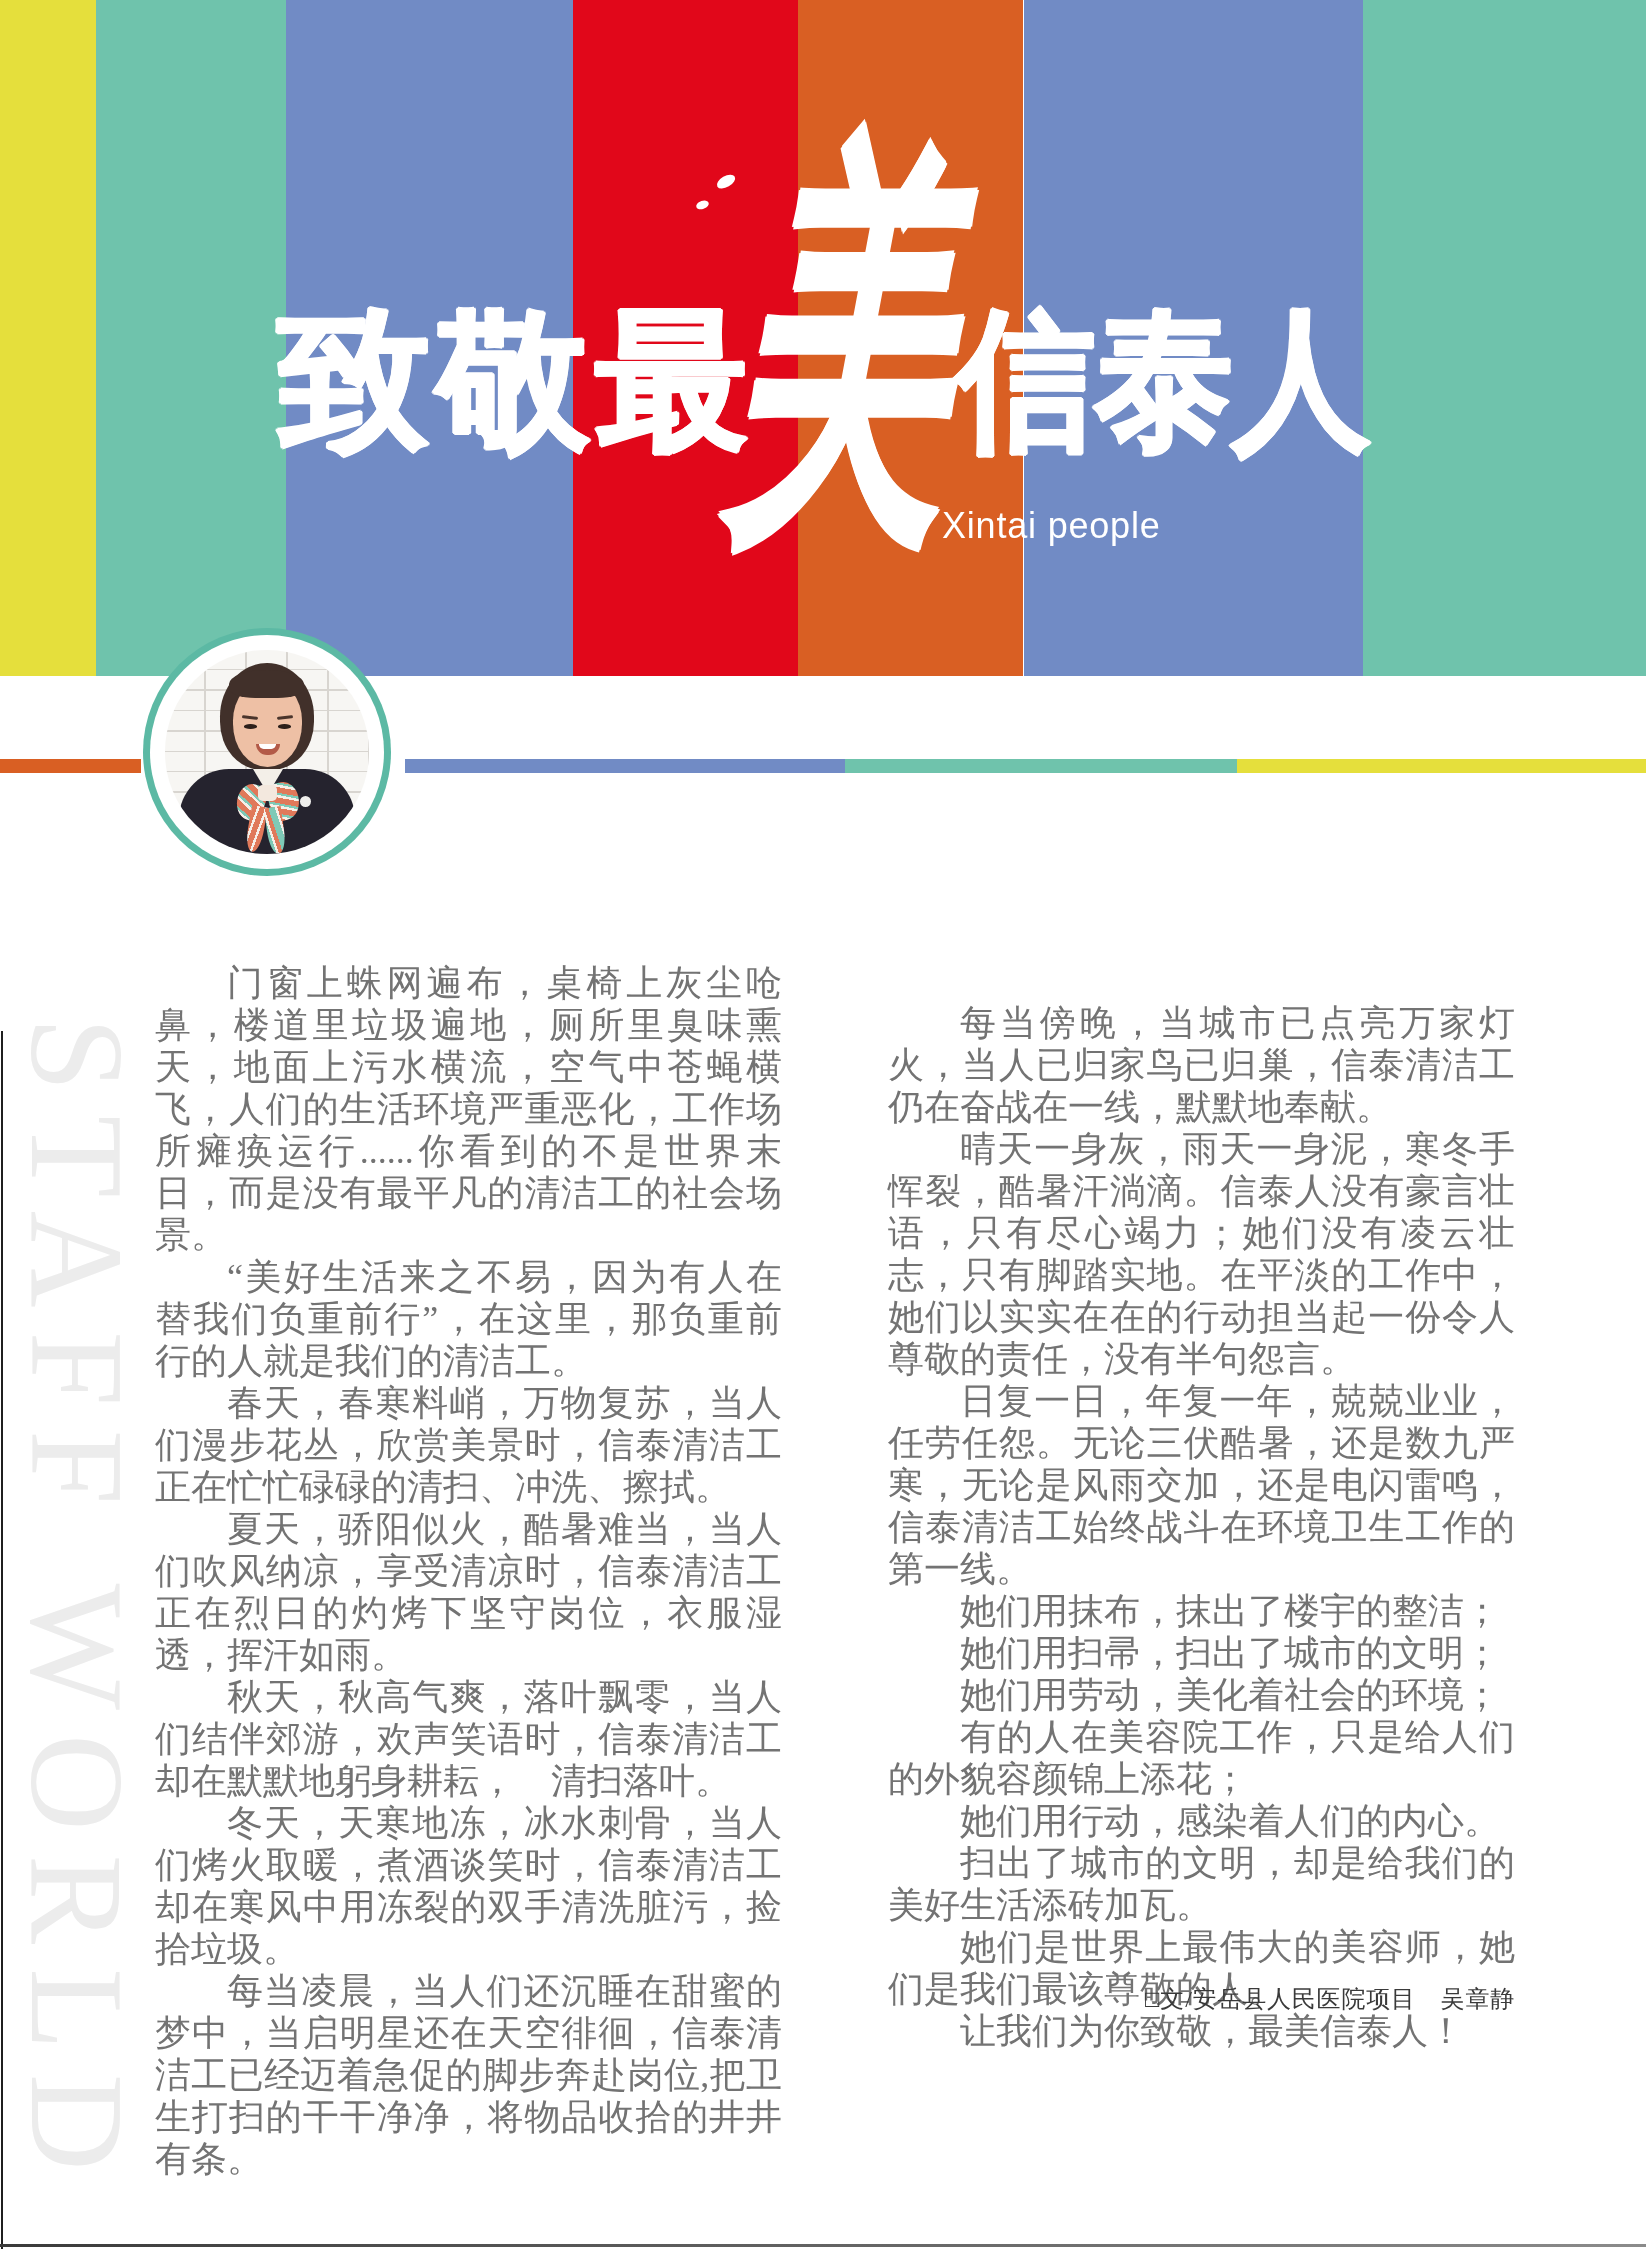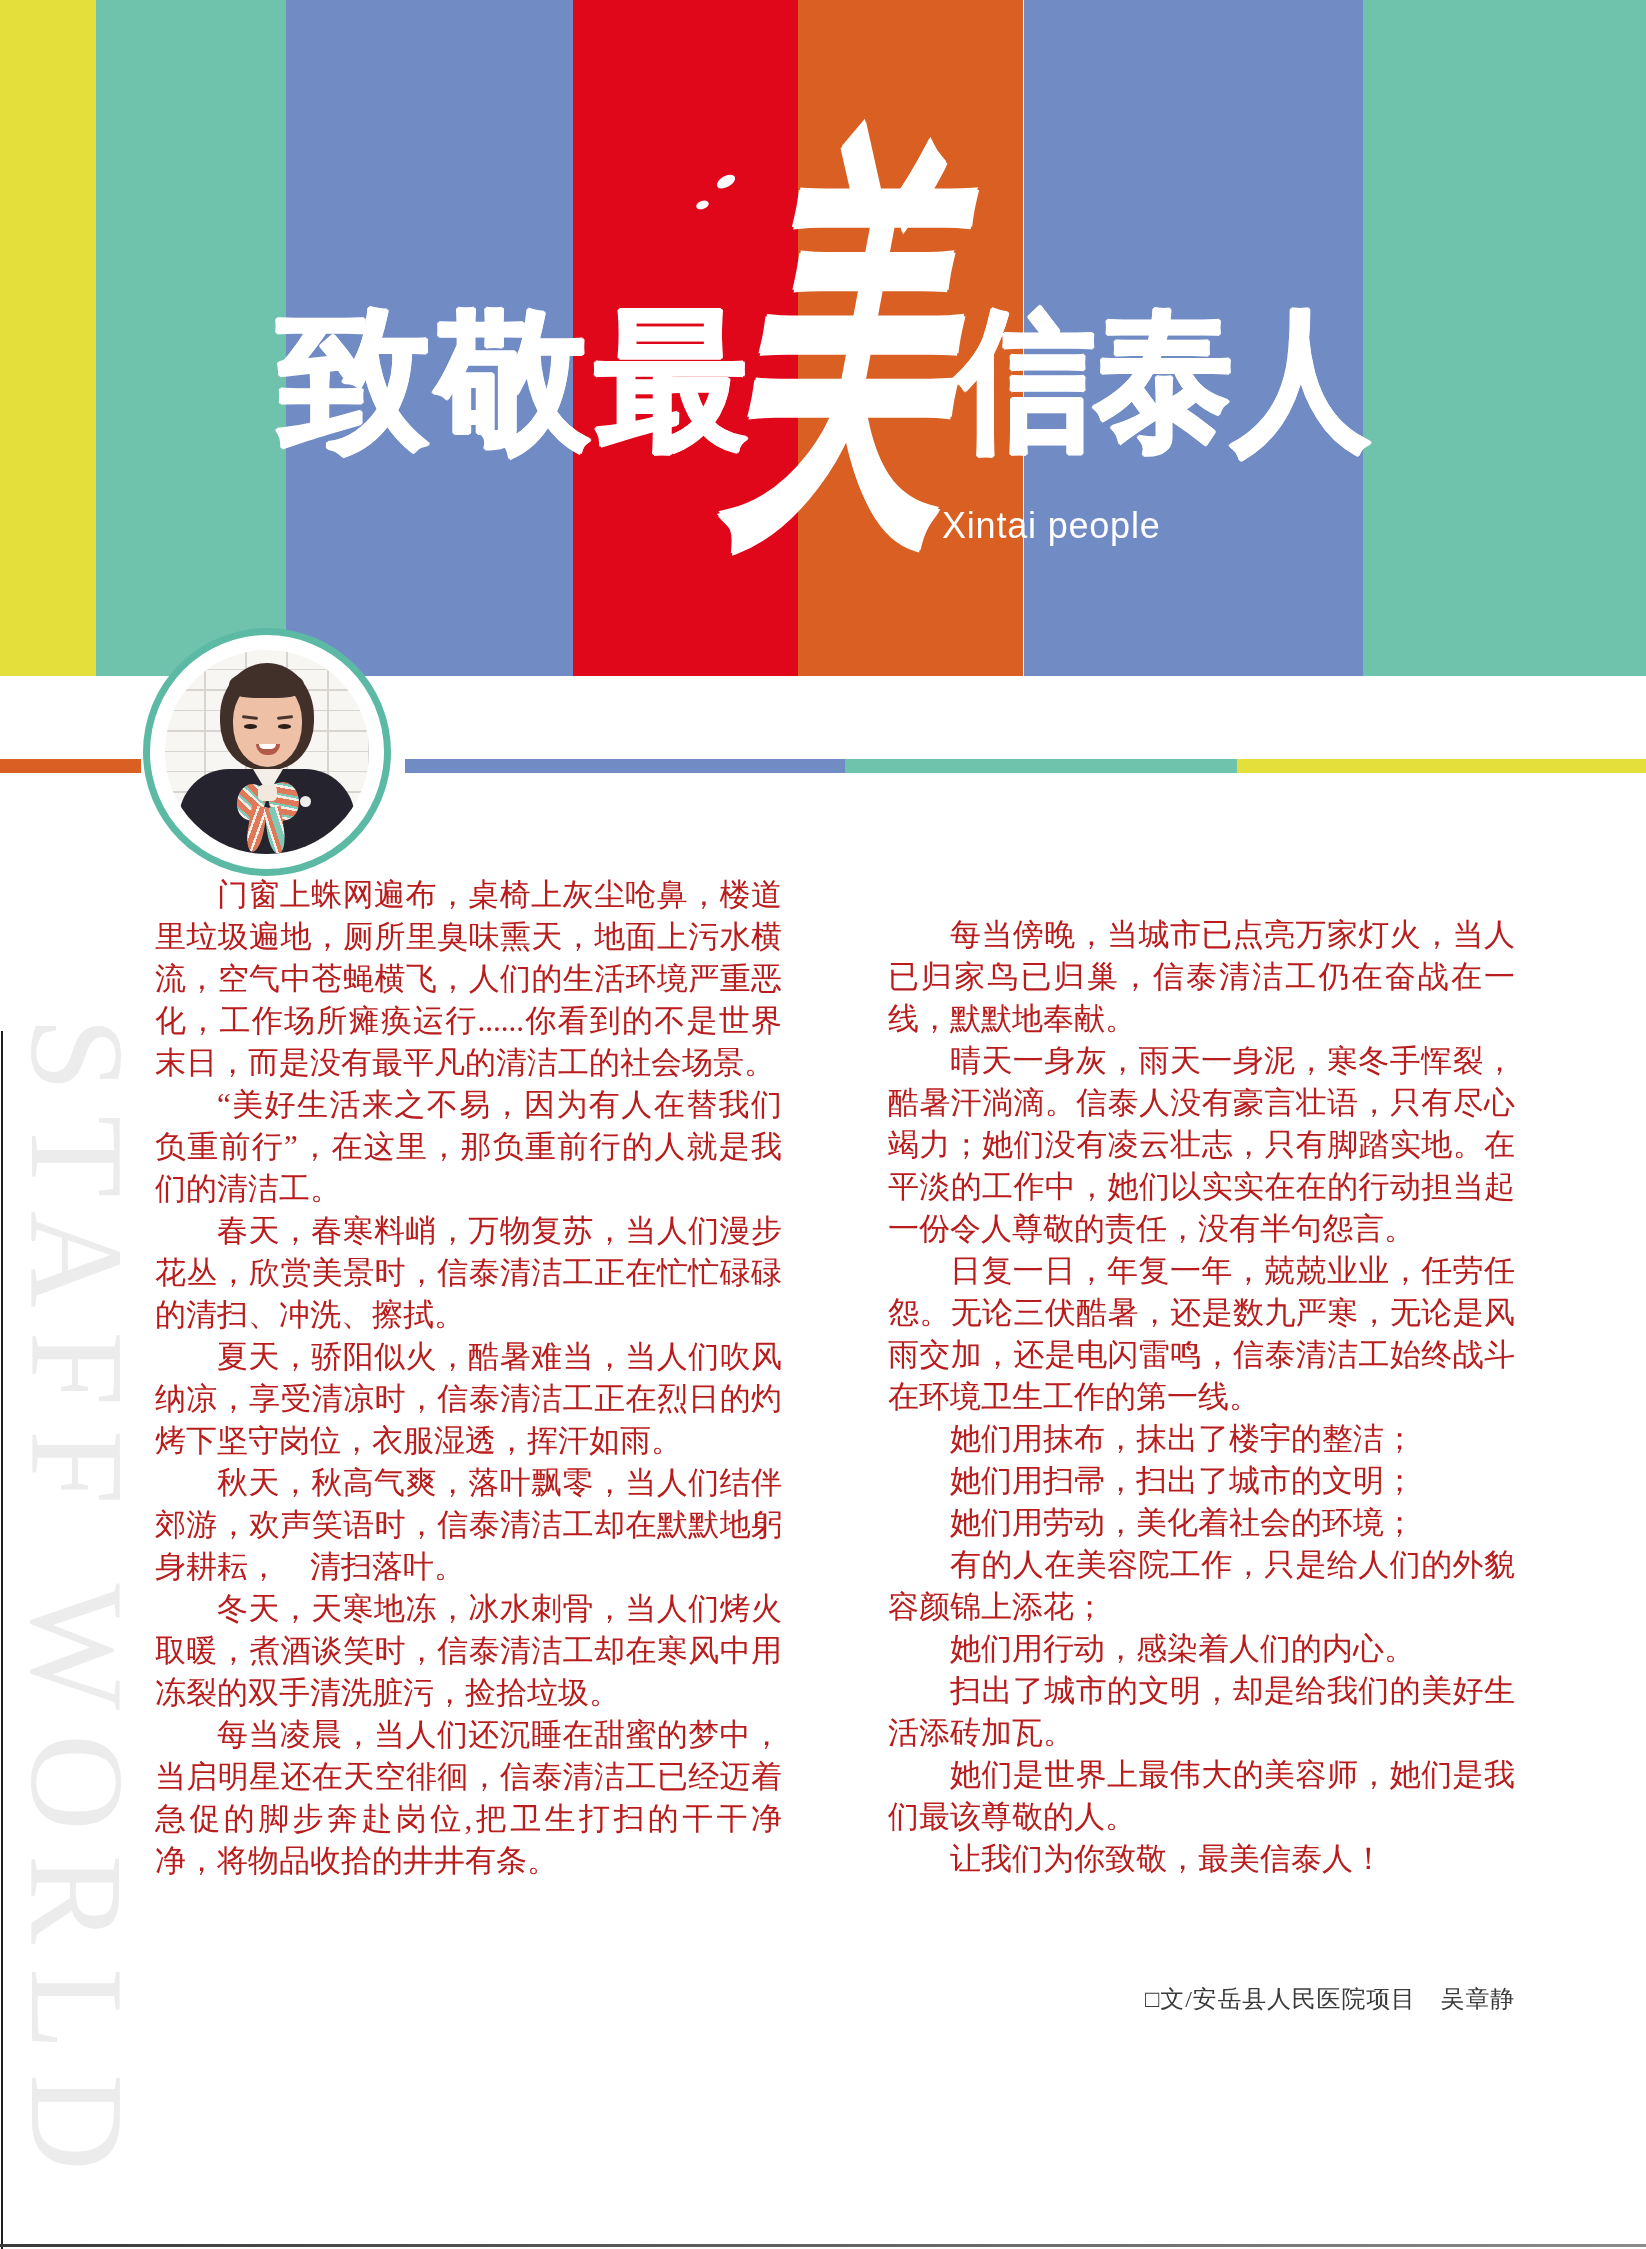--- a/index.html
+++ b/index.html
@@ -73,23 +73,23 @@
   .badge{left:135px;top:146px;width:11px;height:11px;border-radius:50%;background:#efeeec;}
   
   .watermark{
     position:absolute;left:0px;top:1017px;height:1227px;overflow:hidden;
     writing-mode:vertical-rl;white-space:nowrap;
     font-family:"Liberation Serif","DejaVu Serif",serif;
     font-size:134px;letter-spacing:24px;color:#ececec;z-index:0;
   }
   
   .col{
-    position:absolute;top:874px;width:627px;
+    position:absolute;top:962px;width:627px;
     font-family:"Liberation Serif","DejaVu Serif",serif;
-    font-size:31px;line-height:42px;color:#b91c1c;
+    font-size:36px;line-height:42px;color:#737373;
     text-align:justify;z-index:1;
   }
   .col p{margin:0;text-indent:2em;}
   .col-left{left:155px;}
   .col-right{left:888px;margin-top:40px;}
   .attribution{
     position:absolute;left:888px;top:1984px;width:627px;text-align:right;
     font-family:Liberation Serif, serif;font-size:24px;line-height:31px;
     color:#3a3a3a;letter-spacing:0.8px;z-index:1;
   }

